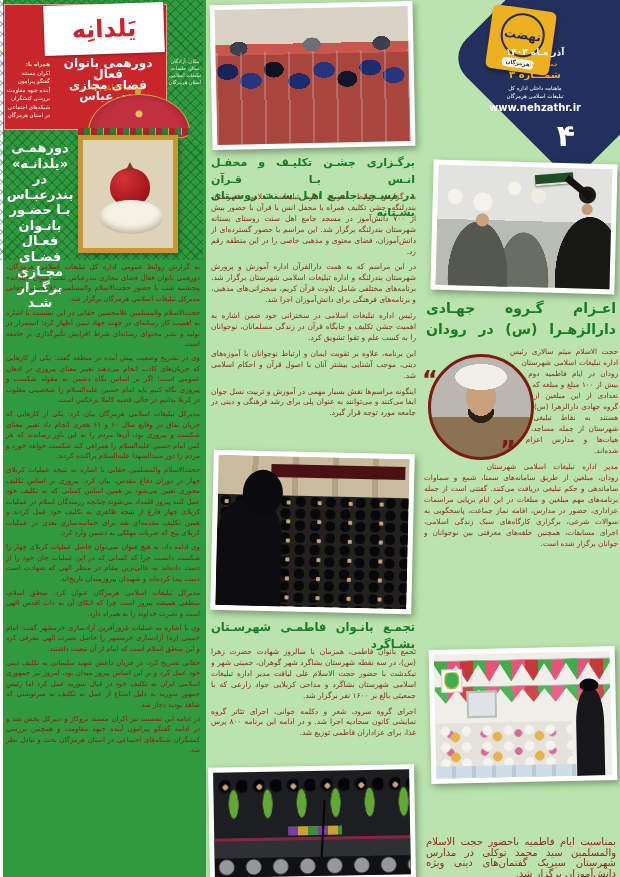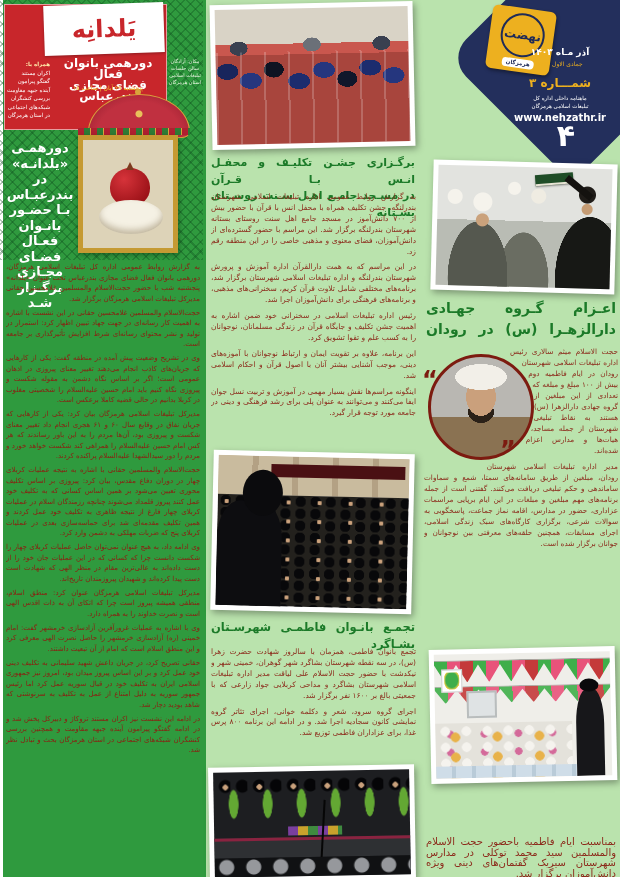--- a/index.html
+++ b/index.html
@@ -125,24 +125,24 @@
   .ph-class .cleric{position:absolute;right:4%;bottom:0;width:16%;height:70%;border-radius:40% 40% 0 0;background:#17171a;}
   .ph-class .turban{position:absolute;right:7%;top:22%;width:19px;height:13px;border-radius:50%;background:#0a0a0c;}
   
   .diamond{left:484px;top:-30px;width:176px;height:176px;background:#232f5c;border-radius:26px;transform:rotate(45deg);}
   .logo{left:489px;top:8px;width:64px;height:64px;background:#edb01f;border-radius:6px;transform:rotate(8deg);
         box-shadow:1px 2px 4px rgba(0,0,0,.4);}
   .emblem{position:absolute;left:11px;top:5px;width:40px;height:40px;border:2px solid #1f2b58;border-radius:50%;
         display:flex;align-items:center;justify-content:center;color:#1f2b58;font-weight:bold;font-size:12px;}
   .region-pill{position:absolute;left:16px;bottom:4px;width:32px;height:9px;background:#fff;border-radius:4px;
         color:#1f2b58;font-size:5.5px;font-weight:bold;text-align:center;line-height:9px;}
-  .mast-text{left:503px;top:47px;width:114px;text-align:center;color:#fff;}
+  .mast-text{left:478px;top:47px;width:114px;text-align:center;color:#fff;}
   .m-date{font-size:9px;font-weight:bold;}
   .m-hijri{font-size:6px;color:#edb01f;margin-top:3px;}
-  .m-issue{font-size:12px;font-weight:bold;color:#edb01f;margin-top:9px;}
+  .m-issue{font-size:10px;font-weight:bold;color:#edb01f;margin-top:2px;}
   .m-org{font-size:5.5px;line-height:7.5px;margin-top:5px;white-space:pre-line;}
   .m-web{font-size:10px;font-weight:bold;margin-top:2px;}
   .page-num{left:544px;top:118px;width:44px;text-align:center;color:#ffffff;font-size:30px;font-weight:bold;}
 </style>
 </head>
 <body>
 
 <div class="page">
 
   <div class="abs left-panel"></div>

